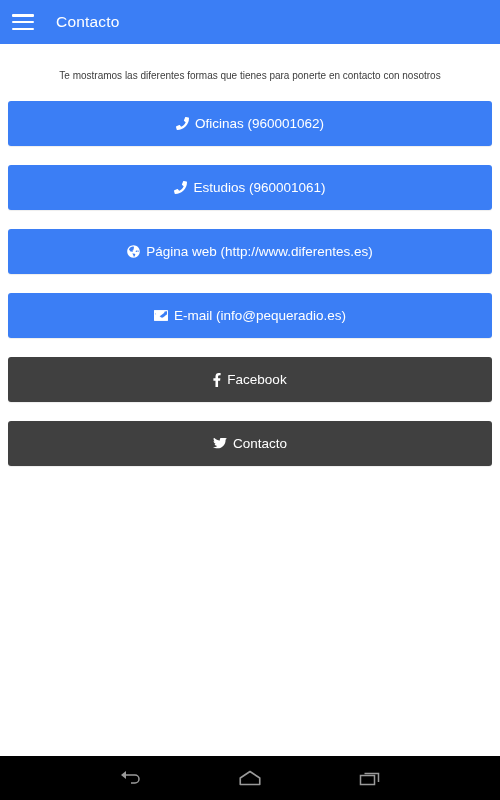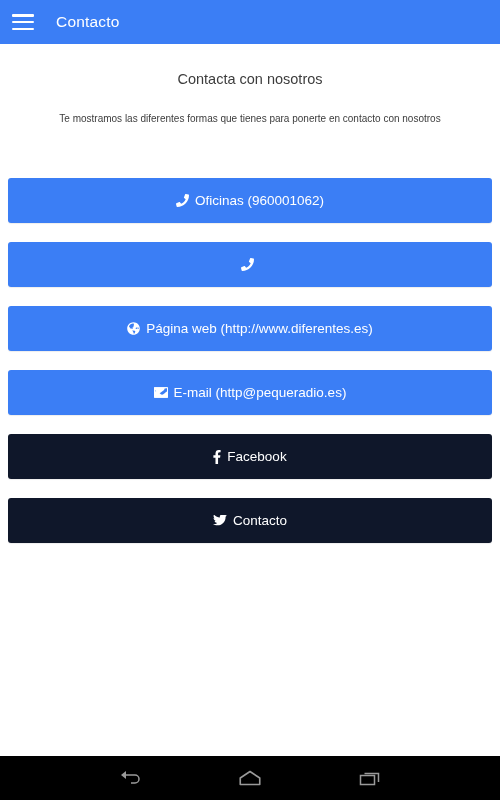--- a/index.html
+++ b/index.html
@@ -80,21 +80,21 @@
     text-align: center;
     font-size: 10px;
     color: #3c3c3c;
     font-weight: 400;
     margin: 0;
     padding: 25px 8px 0 8px;
     line-height: 1.3;
   }
 
   .btn-list {
-    margin-top: 37px;
+    margin-top: 3px;
     padding: 16px 8px;
     box-sizing: border-box;
   }
 
   .btn {
     display: flex;
     align-items: center;
     justify-content: center;
     height: 45px;
     border-radius: 3px;
@@ -102,21 +102,21 @@
     color: #ffffff;
     font-size: 13.5px;
     font-weight: 400;
     cursor: pointer;
     box-sizing: border-box;
     user-select: none;
     white-space: nowrap;
     box-shadow: 0 1px 1px rgba(0,0,0,0.07);
   }
   .btn.blue  { background: #3b7ef5; }
-  .btn.green { background: #0f172a; }
+  .btn.green { background: #404040; }
 
   .btn .ico {
     display: inline-flex;
     align-items: center;
     justify-content: center;
     margin-right: 6px;
     flex: 0 0 auto;
   }
   .btn .ico svg { display: block; fill: #ffffff; }
   .btn .lbl { line-height: 1; }
@@ -150,59 +150,59 @@
   <div class="appbar">
     <div class="hamburger">
       <span></span>
       <span></span>
       <span></span>
     </div>
     <div class="appbar-title">Contacto</div>
   </div>
 
   <div class="content">
-    <div class="page-title">Contacta con nosotros</div>
     <div class="page-subtitle">Te mostramos las diferentes formas que tienes para ponerte en contacto con nosotros</div>
 
     <div class="btn-list">
 
       <div class="btn blue">
         <span class="ico">
           <svg width="13" height="13" viewBox="0 0 512 512">
               <path d="M493.4 24.6l-104-24c-11.3-2.6-22.9 3.3-27.5 13.9l-48 112c-4.2 9.8-1.4 21.3 6.9 28l60.6 49.6c-36 76.7-98.9 140.5-177.2 177.2l-49.6-60.6c-6.8-8.3-18.2-11.1-28-6.9l-112 48C3.9 366.5-2 378.1.6 389.4l24 104C27.1 504.2 36.7 512 48 512c256.1 0 464-207.5 464-464 0-11.2-7.7-20.9-18.6-23.4z"></path>
             </svg>
         </span>
         <span class="lbl">Oficinas (960001062)</span>
       </div>
 
       <div class="btn blue">
         <span class="ico">
           <svg width="13" height="13" viewBox="0 0 512 512">
               <path d="M493.4 24.6l-104-24c-11.3-2.6-22.9 3.3-27.5 13.9l-48 112c-4.2 9.8-1.4 21.3 6.9 28l60.6 49.6c-36 76.7-98.9 140.5-177.2 177.2l-49.6-60.6c-6.8-8.3-18.2-11.1-28-6.9l-112 48C3.9 366.5-2 378.1.6 389.4l24 104C27.1 504.2 36.7 512 48 512c256.1 0 464-207.5 464-464 0-11.2-7.7-20.9-18.6-23.4z"></path>
             </svg>
         </span>
+        <span class="lbl">Estudios (960001061)</span>
       </div>
 
       <div class="btn blue">
         <span class="ico">
           <svg width="13" height="13" viewBox="0 0 496 512">
               <path d="M248 8C111.03 8 0 119.03 0 256s111.03 248 248 248 248-111.03 248-248S384.97 8 248 8zm82.29 357.6c-3.9 3.88-7.99 7.95-11.31 11.28-2.99 3-5.1 6.7-6.17 10.71-1.51 5.66-2.73 11.38-4.77 16.87l-17.39 46.85c-13.76 3-27.99 4.69-42.64 4.69v-27.78c1.79-13.08-7.35-38.56-22.13-53.34-5.9-5.9-9.21-13.9-9.21-22.25v-32.69c0-11.06-5.98-21.26-15.65-26.61-14.8-8.2-35.61-19.71-49.6-27.36-11.44-6.26-22.07-14.02-31.66-23.61l-.8-.8c-6.87-6.87-12.88-14.55-17.9-22.87-8.52-14.11-22.4-37.06-31.52-52.15 19.66-43.86 53.72-79.90 96.44-101.58l23.05 11.53c10.26 5.13 22.49-2.33 22.49-13.8v-10.84c7.68-1.27 15.52-2.1 23.47-2.47l27.02 27.02c6.25 6.25 6.25 16.38 0 22.63L256 160l-11.31 11.31c-3.12 3.12-3.12 8.19 0 11.31l5.66 5.66c3.12 3.12 3.12 8.19 0 11.31l-9.41 9.41a8.03 8.03 0 0 1-5.66 2.34h-10.63c-2.08 0-4.08.81-5.58 2.27l-9.98 9.8a8.03 8.03 0 0 0-2.19 7.44l6.9 34.51c1.3 6.48-3.66 12.54-10.28 12.54h-6.77c-3.14 0-6.12-1.4-8.13-3.82l-12.06-14.47a11.67 11.67 0 0 0-13.81-3.06l-22.7 11.35c-3.64 1.82-5.93 5.53-5.93 9.6 0 3.56 1.76 6.89 4.71 8.89l28.83 19.22c5.01 3.34 10.89 5.12 16.91 5.12h25.3c6.03 0 11.81 2.39 16.07 6.66l16.47 16.47c4.33 4.33 10.2 6.76 16.33 6.76h29.14c6.02 0 11.79 2.4 16.03 6.66l12.32 12.41c4.22 4.25 6.59 9.99 6.59 15.98 0 6-2.38 11.75-6.62 15.99zM431.2 268.1l-14.41-14.41c-6.4-6.4-16.55-6.83-23.46-.99l-28.68 24.05c-5.36 4.5-13.21 4.34-18.39-.36l-8.75-7.96c-4.11-3.74-5.54-9.57-3.63-14.78l8.28-22.73c1.24-3.4 3.8-6.17 7.1-7.67l14.76-6.7c4.5-2.05 9.7-1.9 14.09.4l21.6 11.33c6.37 3.34 14.2 1.71 18.73-3.89 4.61-5.69 12.65-7.08 18.89-3.26l9.8 6c5.51 3.38 8.84 9.39 8.84 15.85 0 5.56-2.46 10.83-6.72 14.4l-17.9 15.03c-5.04 4.23-11.6.83-11.6-5.74 0-2.28.9-4.47 2.51-6.09z"></path>
             </svg>
         </span>
         <span class="lbl">Página web (http://www.diferentes.es)</span>
       </div>
 
       <div class="btn blue">
         <span class="ico">
           <svg width="14" height="11" viewBox="0 0 512 384">
               <path d="M8 128.5V352c0 17.7 14.3 32 32 32h432c17.7 0 32-14.3 32-32V128.5c-6.1 6.8-13 13-20.5 18.5-35.6 25.9-71.4 51.9-106.3 79.2-18 14.2-50.4 46.1-81.2 46.1s-62.9-31.9-81.2-46.1c-34.9-27.3-70.7-53.3-106.2-79.2C21 141.5 14.1 135.3 8 128.5zM472 0H40C18.3 0 0 18.3 0 40c0 27.6 12.8 52.7 34.3 68.7 33.2 24.4 66.4 48.8 99.4 73.4 15.6 11.7 44 39.9 62.3 39.9s46.7-28.2 62.3-39.9c33-24.6 66.2-49 99.4-73.4 21.5-16 34.3-41.1 34.3-68.7C512 18.3 493.7 0 472 0z" transform="translate(0,0)"></path>
               <rect x="18" y="18" width="476" height="348" fill="none" stroke="#ffffff" stroke-width="36"></rect>
             </svg>
         </span>
-        <span class="lbl">E-mail (http@pequeradio.es)</span>
+        <span class="lbl">E-mail (info@pequeradio.es)</span>
       </div>
 
       <div class="btn green">
         <span class="ico">
           <svg width="8" height="14" viewBox="0 0 264 512">
               <path d="M215.8 85h48.2V3.6C255.7 2.5 227.1 0 193.8 0 124.3 0 76.7 43.7 76.7 124v71.7H0V286.8h76.7V512h94V286.8h73.6l11.7-91.1h-85.3v-62.3c0-26.3 7.3-44.4 45.1-44.4z"></path>
             </svg>
         </span>
         <span class="lbl">Facebook</span>
       </div>

